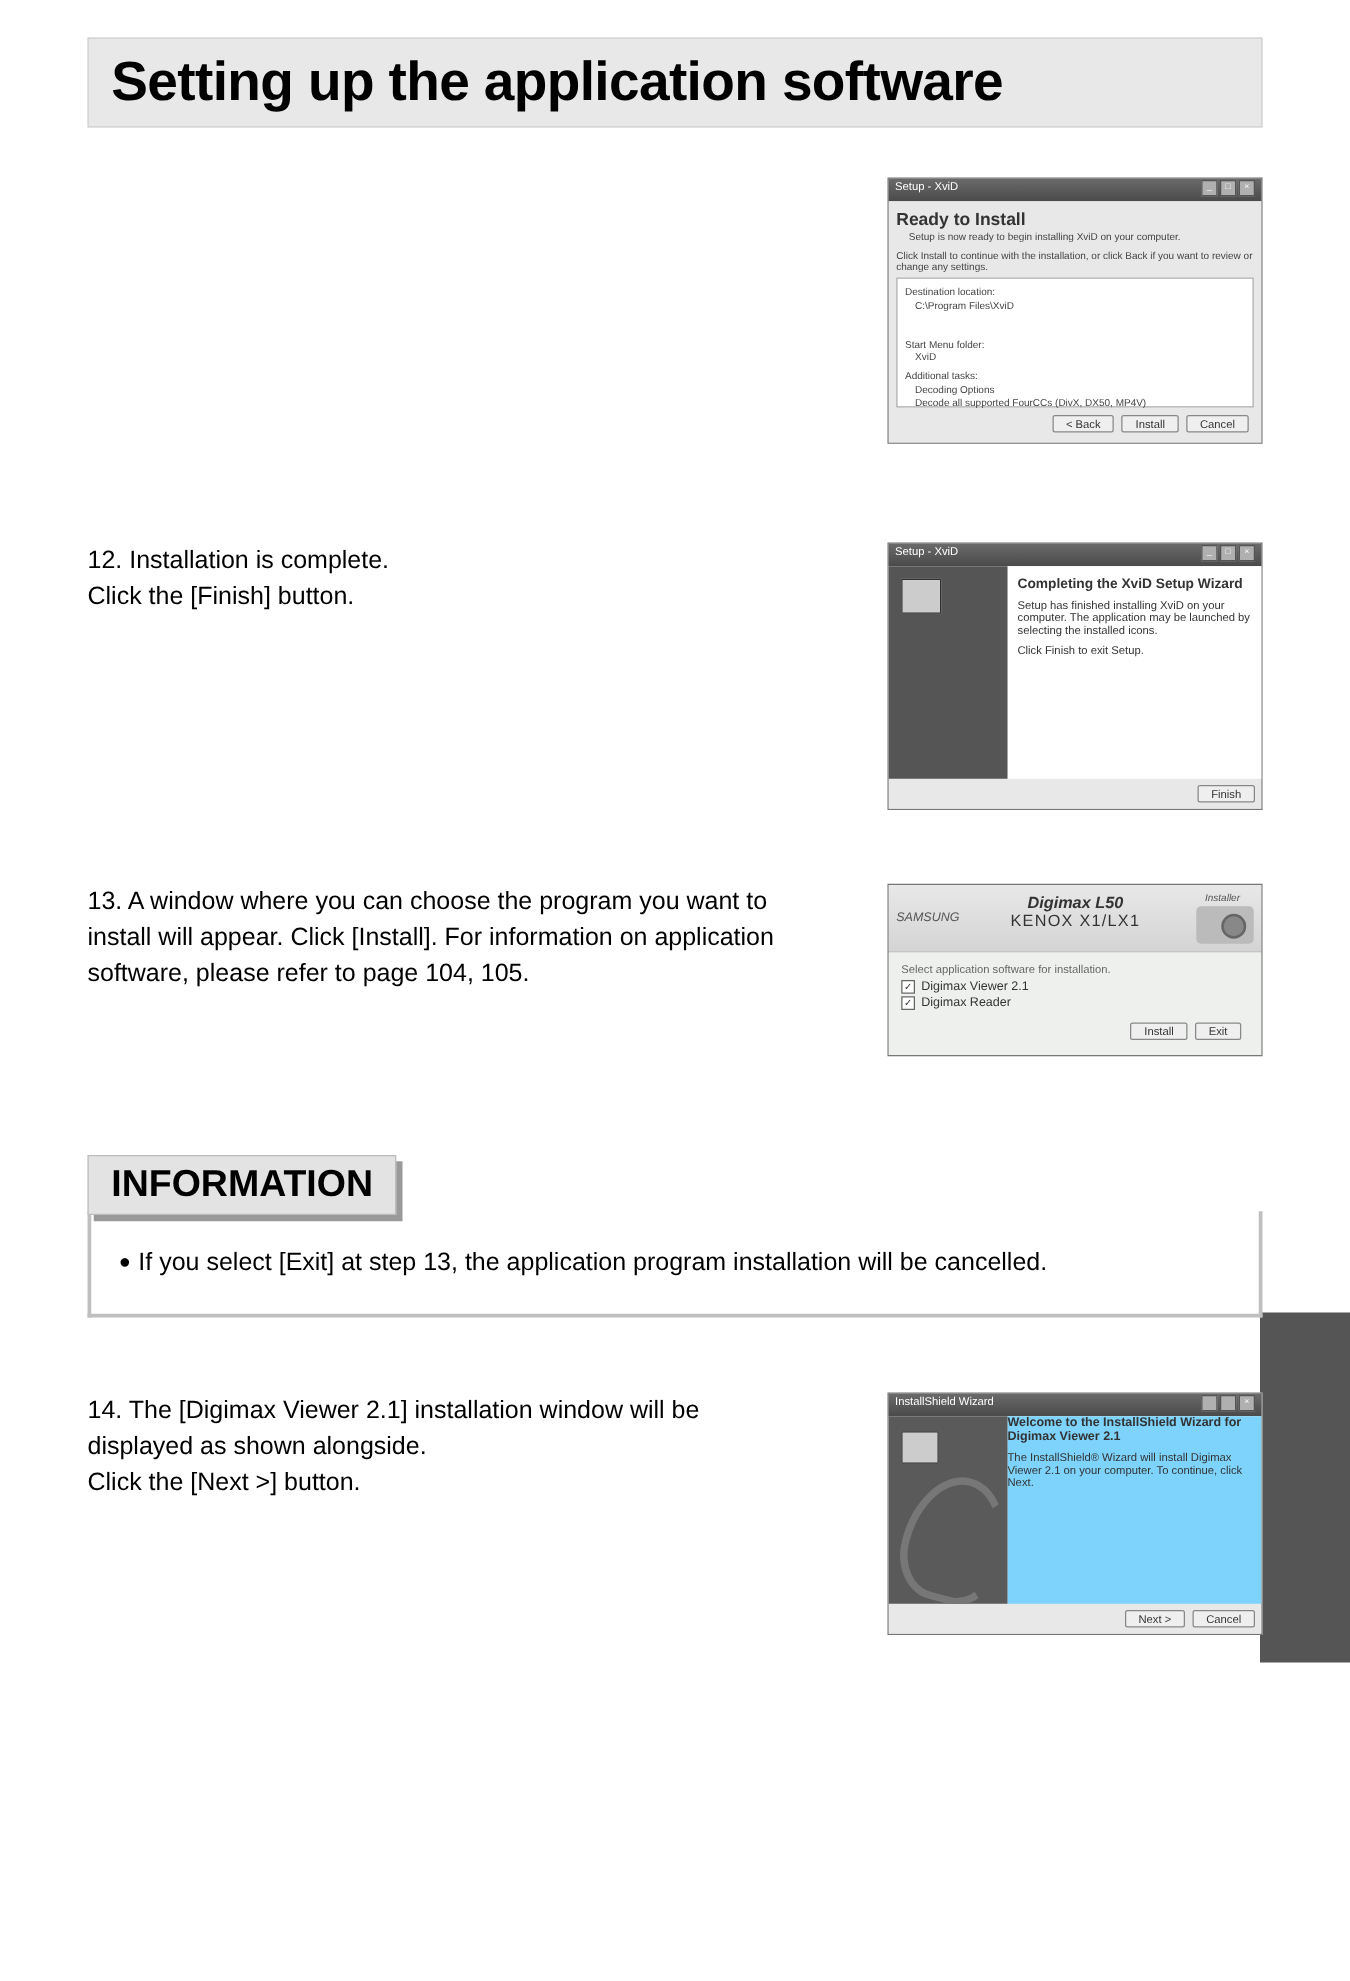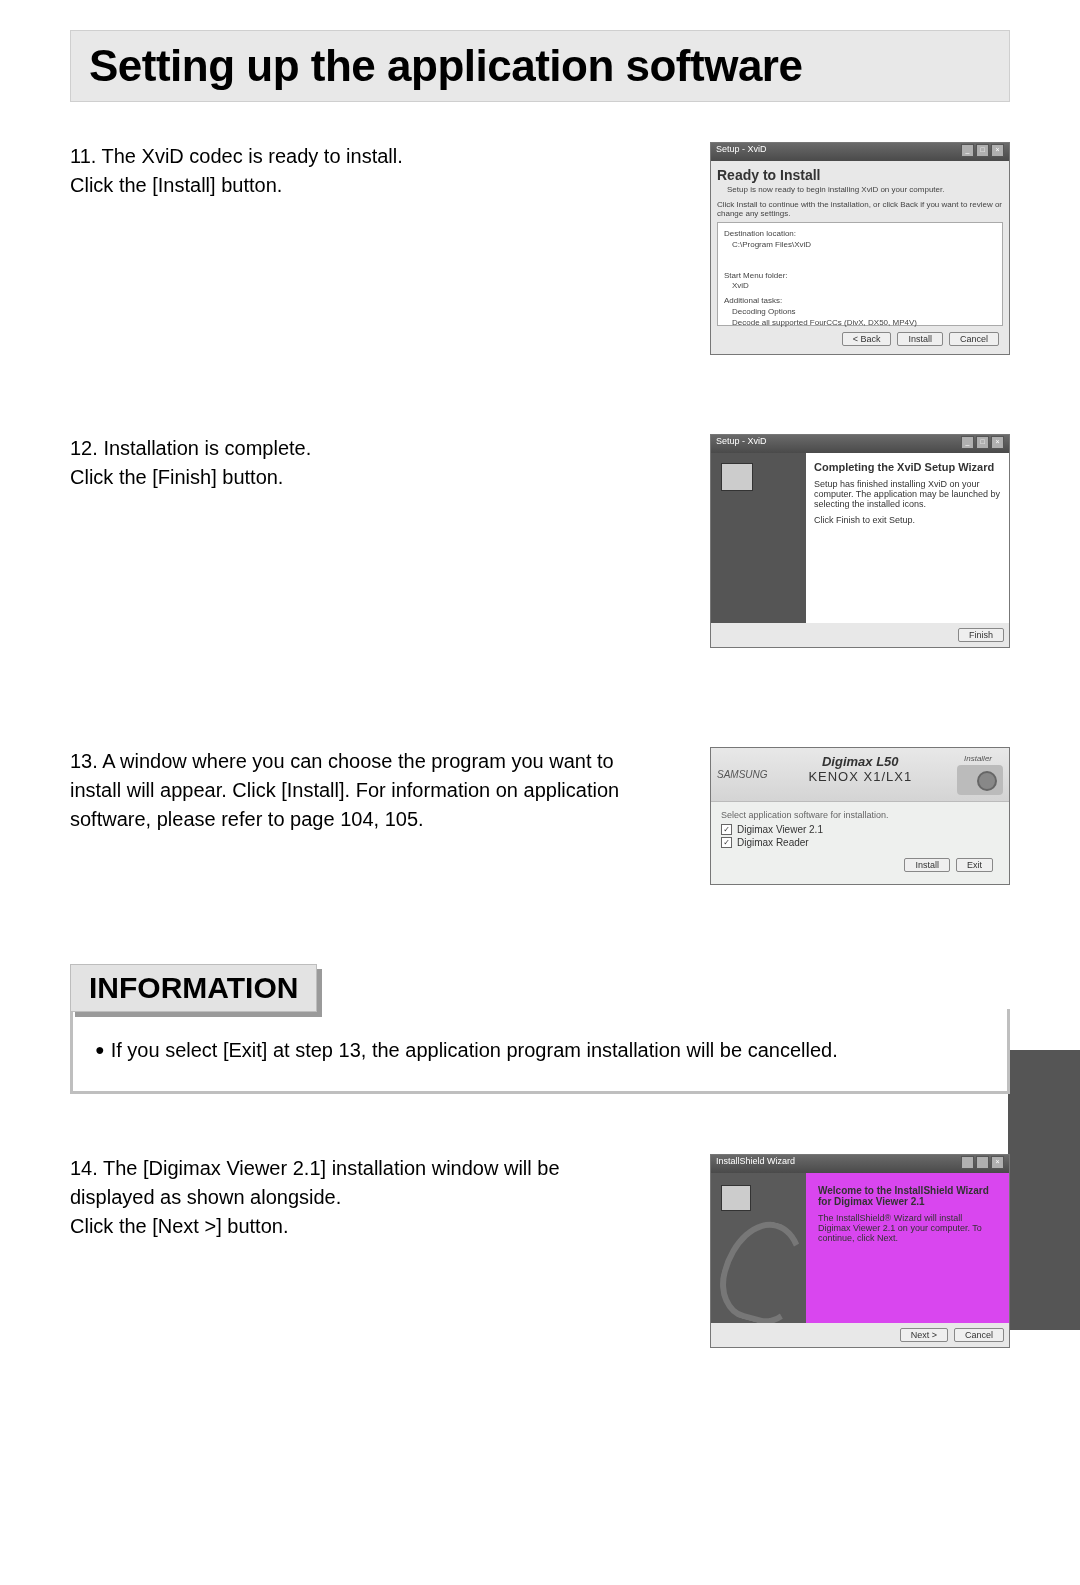--- a/index.html
+++ b/index.html
@@ -52,43 +52,36 @@
   .shot12-left{width:95px;height:170px;background:#555;position:relative}
   .shot12-icon{position:absolute;left:10px;top:10px;width:30px;height:26px;background:#ccc;border:1px solid #333}
   .shot12-right{flex:1;background:#fff;padding:8px;font-size:9px;color:#333}
   .shot12-right .h{font-weight:bold;font-size:11px;margin-bottom:6px}
   .shot12-btns{display:flex;justify-content:flex-end;padding:5px;background:#e8e8e8}
   
   .shot14-body{display:flex;background:#e8e8e8}
   .shot14-left{width:95px;height:150px;background:#5a5a5a;position:relative;overflow:hidden}
   .shot14-icon{position:absolute;left:10px;top:12px;width:28px;height:24px;background:#ccc;border:1px solid #333}
   .shot14-swirl{position:absolute;left:12px;top:48px;width:70px;height:90px;border:6px solid #777;border-radius:50% 50% 40% 40%/60% 60% 40% 40%;border-right-color:transparent;transform:rotate(15deg)}
-  .shot14-right{flex:1;background:#d946ef;padding:12px;font-size:9px;color:#333}
+  .shot14-right{flex:1;background:#7dd3fc;padding:0;font-size:9px;color:#333}
   .shot14-right .h{font-weight:bold;font-size:10px;margin-bottom:6px}
   .shot14-btns{display:flex;justify-content:flex-end;gap:6px;padding:5px;background:#e8e8e8}
 </style>
 </head>
 <body>
 
 <div class="page">
   <div class="side-tab"></div>
   <div class="content">
 
     <div class="title-bar">
       <h1>Setting up the application software</h1>
     </div>
 
     <div class="step-row" style="margin-top:40px">
-      <div class="leftcol">
-        <div class="step-text">
-          <span class="step-num">11.</span>
-          <span style="white-space:pre-line">The XviD codec is ready to install.
-Click the [Install] button.</span>
-        </div>
-      </div>
       <div class="rightcol" style="margin-left:auto">
         <div class="shot" style="width:298px">
           <div class="titlebar">
             <span>Setup - XviD</span>
             <div class="tb-controls">
                 <span>_</span>
                 <span>□</span>
                 <span>×</span>
               </div>
           </div>
@@ -153,21 +146,21 @@
           </div>
         </div>
         <div class="click-arrow-block" style="width:360px">
           <span class="cab-label">[Click !]</span>
           <div class="cab-line" style="width:210px"></div>
           <div class="cab-head"></div>
         </div>
       </div>
     </div>
 
-    <div class="step-row" style="margin-top:100px">
+    <div class="step-row" style="margin-top:60px">
       <div class="leftcol">
         <div class="step-text">
           <span class="step-num">13.</span>
           <span>A window where you can choose the program you want to install will appear. Click [Install]. For information on application software, please refer to page 104, 105.</span>
         </div>
       </div>
       <div class="rightcol" style="margin-left:auto">
         <div class="shot" style="width:298px">
           <div class="shot13-top">
             <div class="shot13-logo">SAMSUNG</div>

